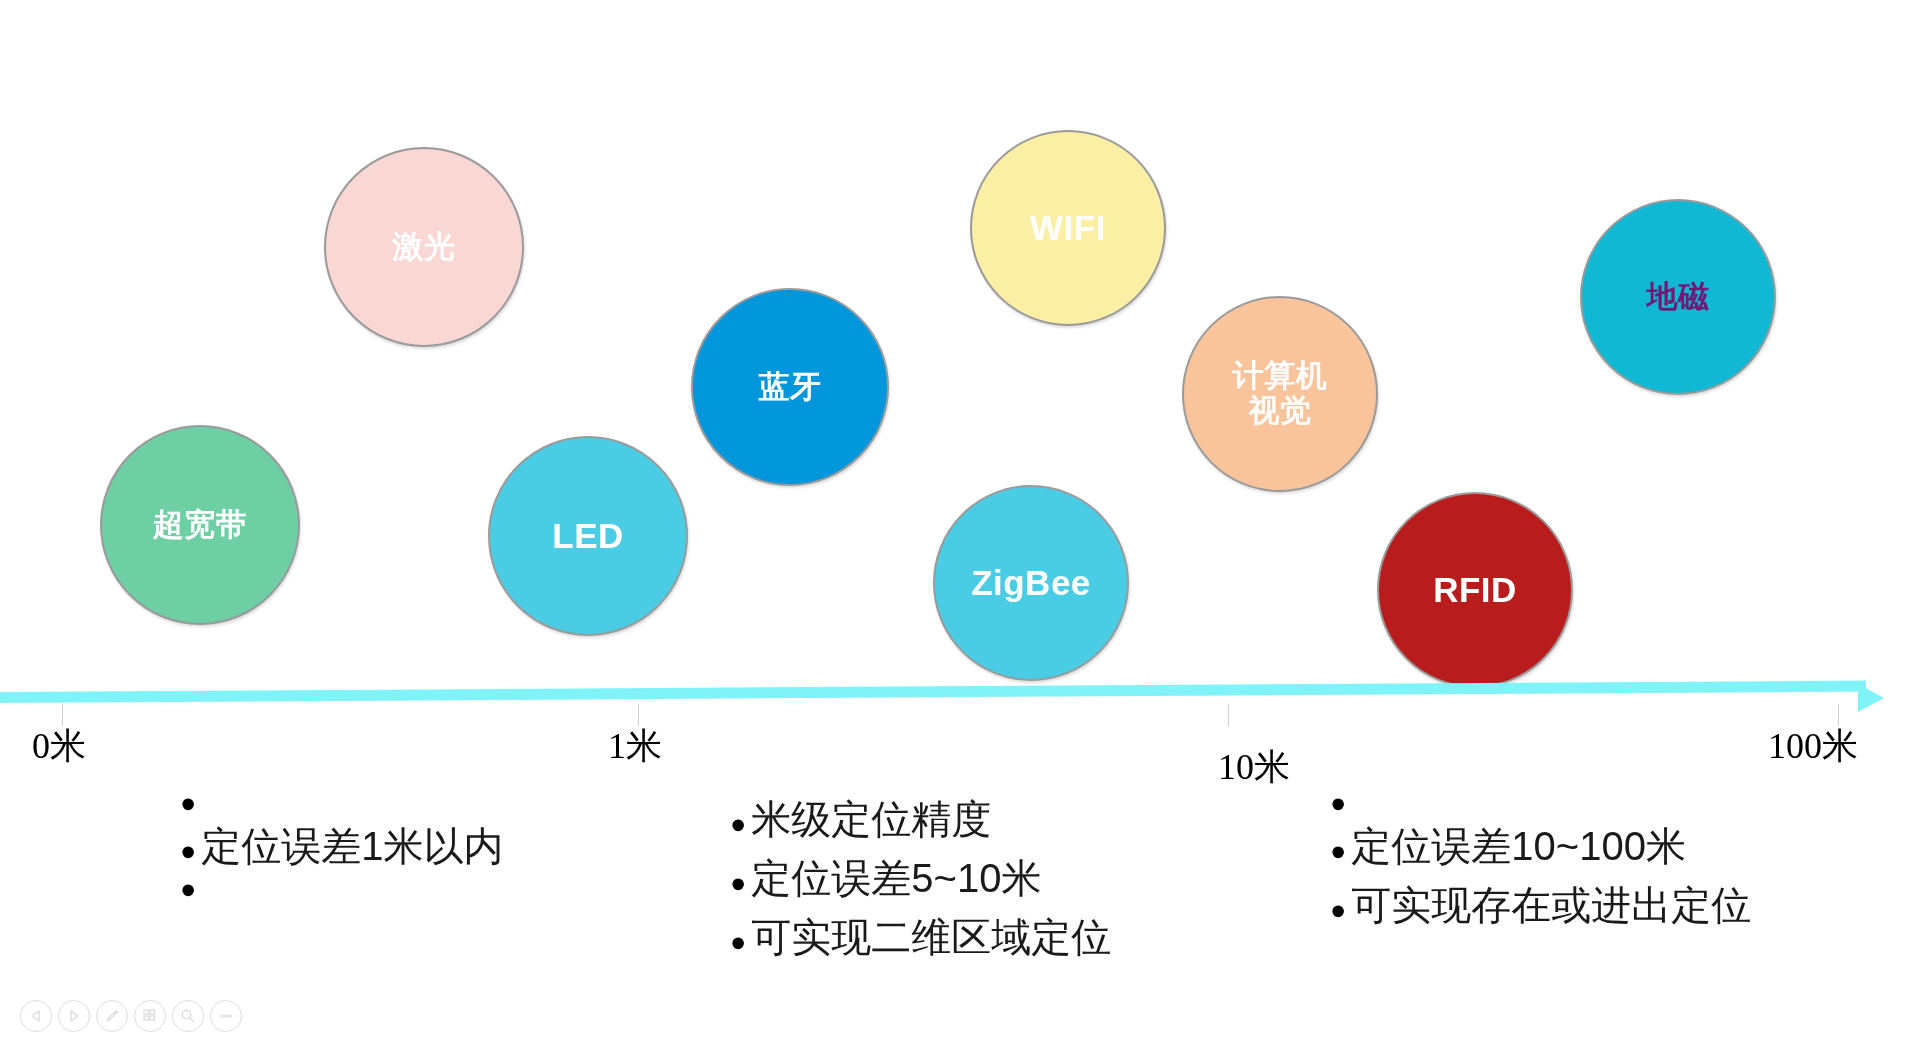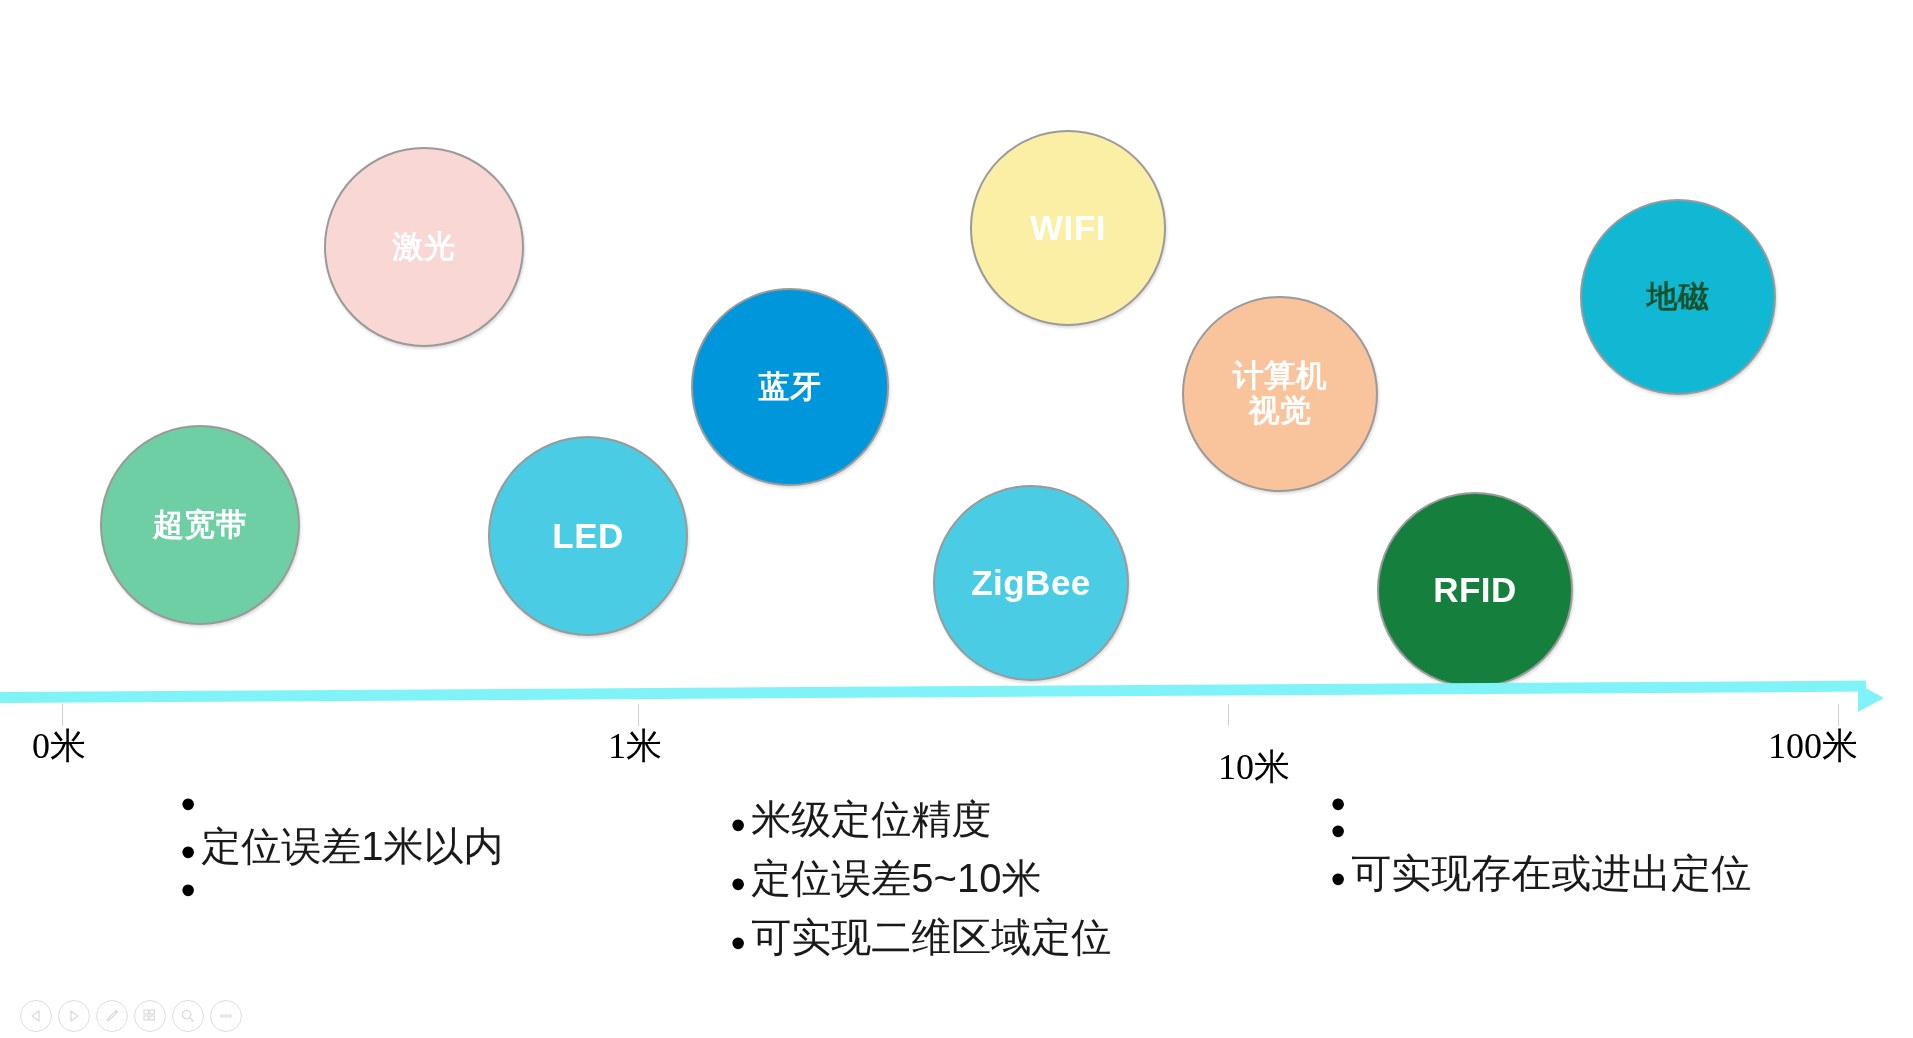--- a/index.html
+++ b/index.html
@@ -166,24 +166,24 @@
       <div class="bubble" style="left: 933px; top: 485px; width: 196px; height: 196px; background: rgb(74, 205, 228); color: rgb(255, 255, 255);">
         <span class="bubble-label b-en">ZigBee</span>
       </div>
       <div class="bubble" style="left: 970px; top: 130px; width: 196px; height: 196px; background: rgb(251, 239, 166); color: rgb(255, 255, 255);">
         <span class="bubble-label b-en">WIFI</span>
       </div>
       <div class="bubble" style="left: 1182px; top: 296px; width: 196px; height: 196px; background: rgb(249, 196, 155); color: rgb(255, 255, 255);">
         <span class="bubble-label b-cn-2">计算机
 视觉</span>
       </div>
-      <div class="bubble" style="left: 1377px; top: 492px; width: 196px; height: 196px; background: #15803d; color: rgb(255, 255, 255);">
+      <div class="bubble" style="left: 1377px; top: 492px; width: 196px; height: 196px; background: #b91c1c; color: rgb(255, 255, 255);">
         <span class="bubble-label b-en">RFID</span>
       </div>
-      <div class="bubble" style="left: 1580px; top: 199px; width: 196px; height: 196px; background: rgb(17, 184, 212); color: #14532d; text-align: right;">
+      <div class="bubble" style="left: 1580px; top: 199px; width: 196px; height: 196px; background: rgb(17, 184, 212); color: #701a75; text-align: right;">
         <span class="bubble-label b-cn">地磁</span>
       </div>
     </div>
 
   <div id="axis-wrap">
     <div id="axis-line"></div>
     <div id="axis-arrow"></div>
     <div id="tick-layer">
         <div class="tick" style="left: 62px;"></div>
         <div class="tick-label" style="left: 32px;">0米</div>
@@ -222,20 +222,21 @@
           <span class="bullet-dot">●</span>
           <span>可实现二维区域定位</span>
         </div>
       </div>
       <div class="bullet-col" style="left: 1330px;">
         <div class="bullet-line">
           <span class="bullet-dot">●</span>
         </div>
         <div class="bullet-line">
           <span class="bullet-dot">●</span>
+          <span>定位误差10~100米</span>
         </div>
         <div class="bullet-line">
           <span class="bullet-dot">●</span>
           <span>可实现存在或进出定位</span>
         </div>
       </div>
     </div>
 
   <div id="toolbar">
     <div class="tb-btn">

